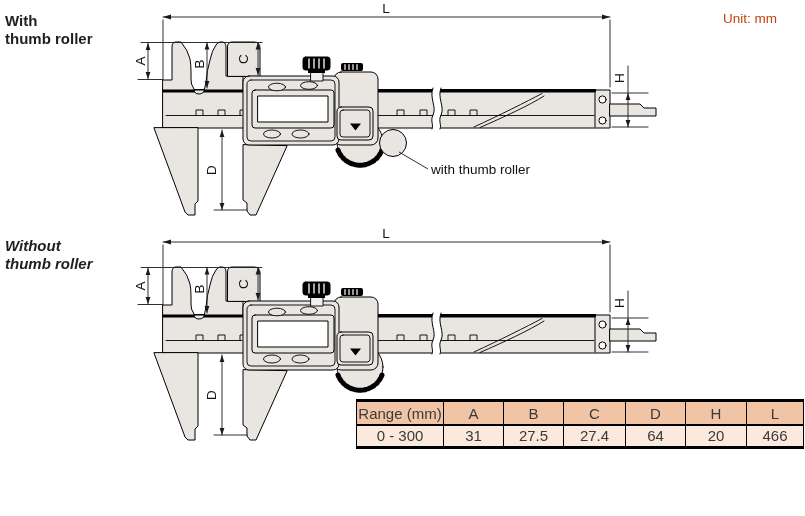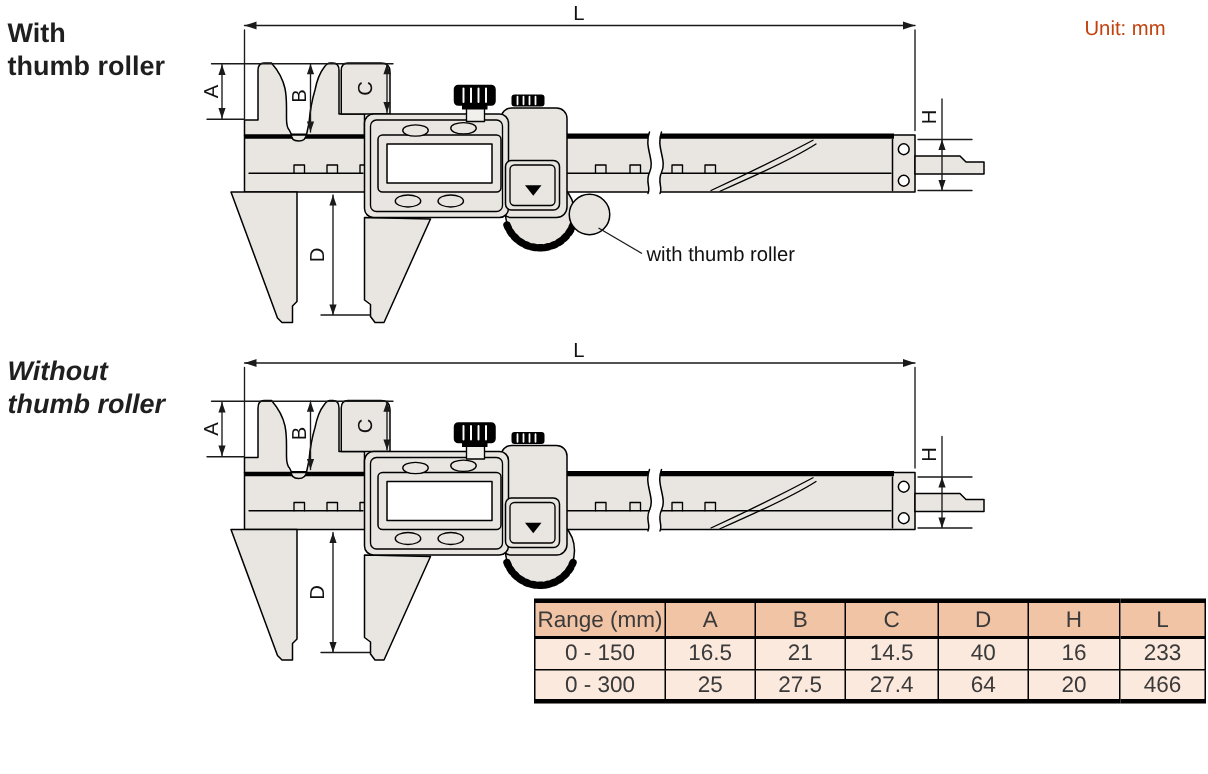--- a/index.html
+++ b/index.html
@@ -1,21 +1,21 @@
 <!DOCTYPE html>
 <html><head>
 <meta charset="utf-8">
 <style>
   html,body{margin:0;padding:0;}
   body{
     width:805px;height:516px;position:relative;background:#ffffff;
     font-family:"Liberation Sans",sans-serif;color:#1a1a1a;overflow:hidden;
   }
   .title{
-    position:absolute;left:5px;font-weight:bold;font-size:18px;line-height:1.22;
+    position:absolute;left:5px;font-weight:bold;font-size:15px;line-height:1.22;
     white-space:pre-line;color:#1f1f1f;
   }
   #title-with{top:12px;}
   #title-without{top:237px;font-style:italic;}
   .unit{position:absolute;left:723px;top:11px;font-size:13.5px;color:#c2410c;}
   .cal{position:absolute;left:130px;width:560px;height:225px;}
   #cal1{top:0;}
   #cal2{top:225px;}
   .dim-text{font-size:13.5px;fill:#111;font-family:"Liberation Sans",sans-serif;}
   .ann-text{font-size:13.5px;fill:#111;font-family:"Liberation Sans",sans-serif;}
@@ -157,31 +157,22 @@
       <th>A</th>
       <th>B</th>
       <th>C</th>
       <th>D</th>
       <th>H</th>
       <th>L</th>
     </tr>
   </thead>
   <tbody>
     <tr>
-      <td>0 - 150</td>
-      <td>16.5</td>
-      <td>21</td>
-      <td>14.5</td>
-      <td>40</td>
-      <td>16</td>
-      <td>233</td>
-    </tr>
-    <tr>
       <td>0 - 300</td>
-      <td>25</td>
+      <td>31</td>
       <td>27.5</td>
       <td>27.4</td>
       <td>64</td>
       <td>20</td>
       <td>466</td>
     </tr>
   </tbody>
 </table>
 
 </body></html>

